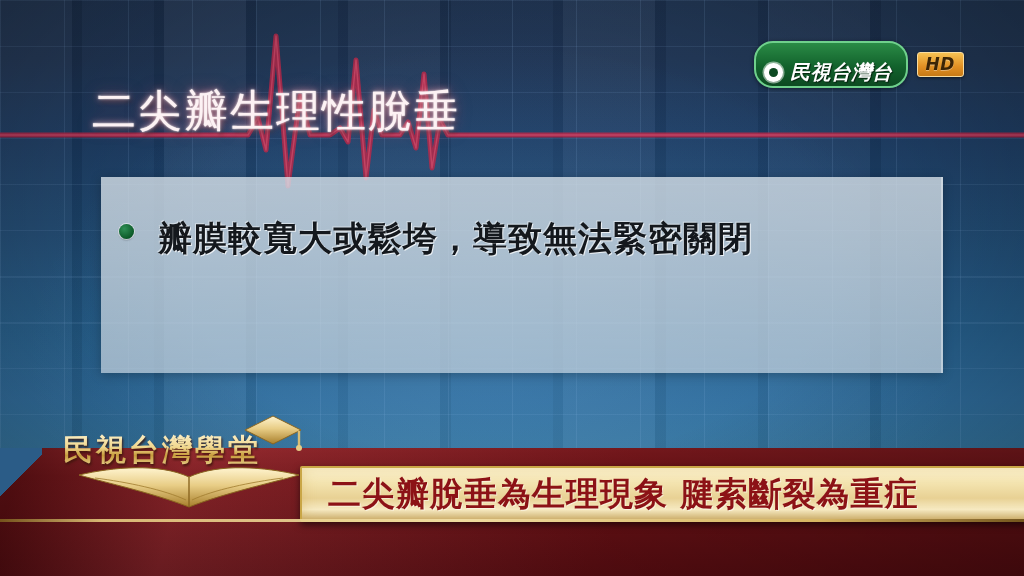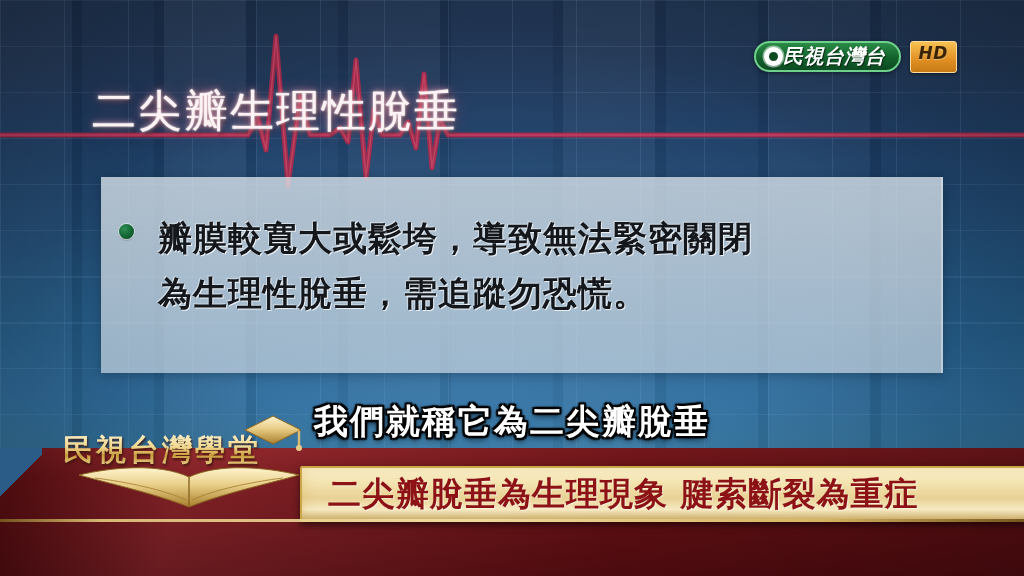--- a/index.html
+++ b/index.html
@@ -97,44 +97,44 @@
       -2px -2px 1px #000, 2px 2px 1px #000, -2px 2px 1px #000, 2px -2px 1px #000,
       0 3px 6px rgba(0,0,0,.85);
   }
 
   
   .logo-bug {
     position:absolute; left:754px; top:41px;
     display:flex; align-items:center; gap:9px;
   }
   .chan-pill {
-    display:flex; align-items:center; gap:0;
+    display:flex; align-items:center; gap:7px;
     background:linear-gradient(to bottom,#2a8b46,#12622c 55%,#0d4a22);
     border:2px solid #6fd08c; border-radius:19px;
-    padding:3px 13px 4px 8px;
+    padding:19px 13px 4px 8px;
     box-shadow:0 1px 4px rgba(0,0,0,.5);
   }
   .eye-icon {
     width:19px; height:19px; border-radius:50%;
     background:#fff; position:relative; flex:0 0 auto;
     box-shadow:0 0 0 1.5px rgba(255,255,255,.5);
   }
   .eye-icon::after {
     content:""; position:absolute; width:9px; height:9px; border-radius:50%;
     background:#0d4a22; left:5px; top:5px;
   }
   .chan-name {
     color:#fff; font-size:20px; font-weight:bold; letter-spacing:.5px;
     font-style:italic; line-height:1;
     text-shadow:1px 1px 1px rgba(0,0,0,.6);
   }
   .hd-badge {
     background:linear-gradient(to bottom,#f6c152,#e08f23 60%,#c77a16);
     border:1px solid #f7dca0; border-radius:3px;
-    padding:2px 8px 9px;
+    padding:2px 8px 2px;
     color:#3b2405; font-size:17px; font-weight:bold; font-style:italic;
     line-height:1.1; letter-spacing:.5px;
     text-shadow:0 1px 0 rgba(255,255,255,.35);
     box-shadow:0 1px 3px rgba(0,0,0,.5);
     text-align:center;
   }
 
   
   .lower-red {
     position:absolute; left:0; top:448px; width:1024px; height:128px;
@@ -210,26 +210,24 @@
 
   <div class="bg-vignette"></div>
 
   <div class="title">二尖瓣生理性脫垂</div>
 
   <div class="panel">
     <div class="bullet-row">
       <div class="bullet-dot"></div>
       <div class="bullet-text">
         <div class="bullet-line">瓣膜較寬大或鬆垮，導致無法緊密關閉</div>
-        <div class="bullet-line">為生理性脫垂，需追蹤勿恐慌。</div>
       </div>
     </div>
   </div>
 
-  <div class="subtitle">我們就稱它為二尖瓣脫垂</div>
 
   <div class="logo-bug">
     <div class="chan-pill">
       <span class="eye-icon"></span>
       <span class="chan-name">民視台灣台</span>
     </div>
     <div class="hd-badge">HD</div>
   </div>
 
   <div class="lower-red"></div>

